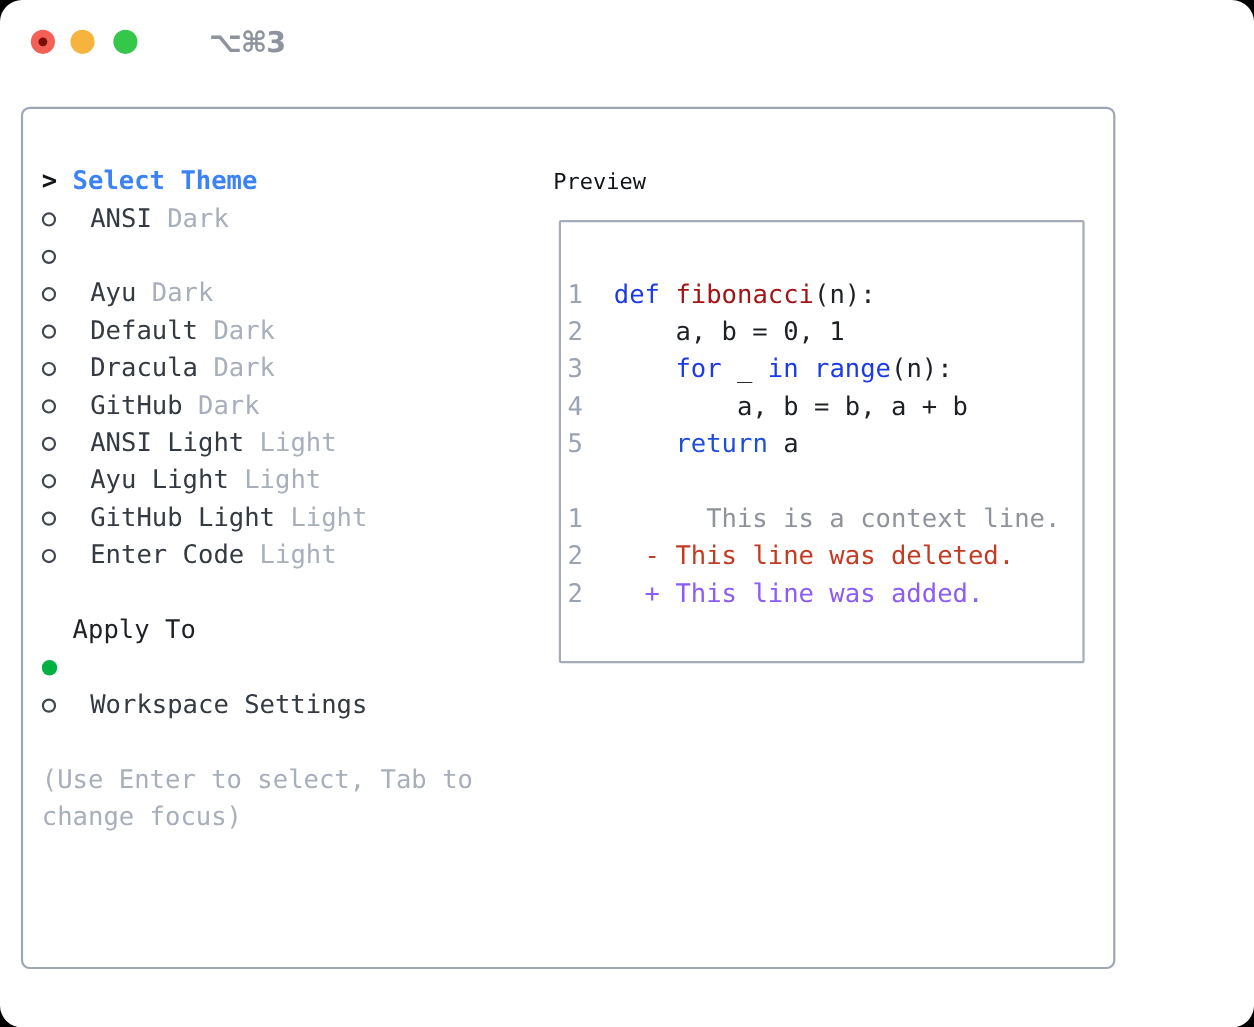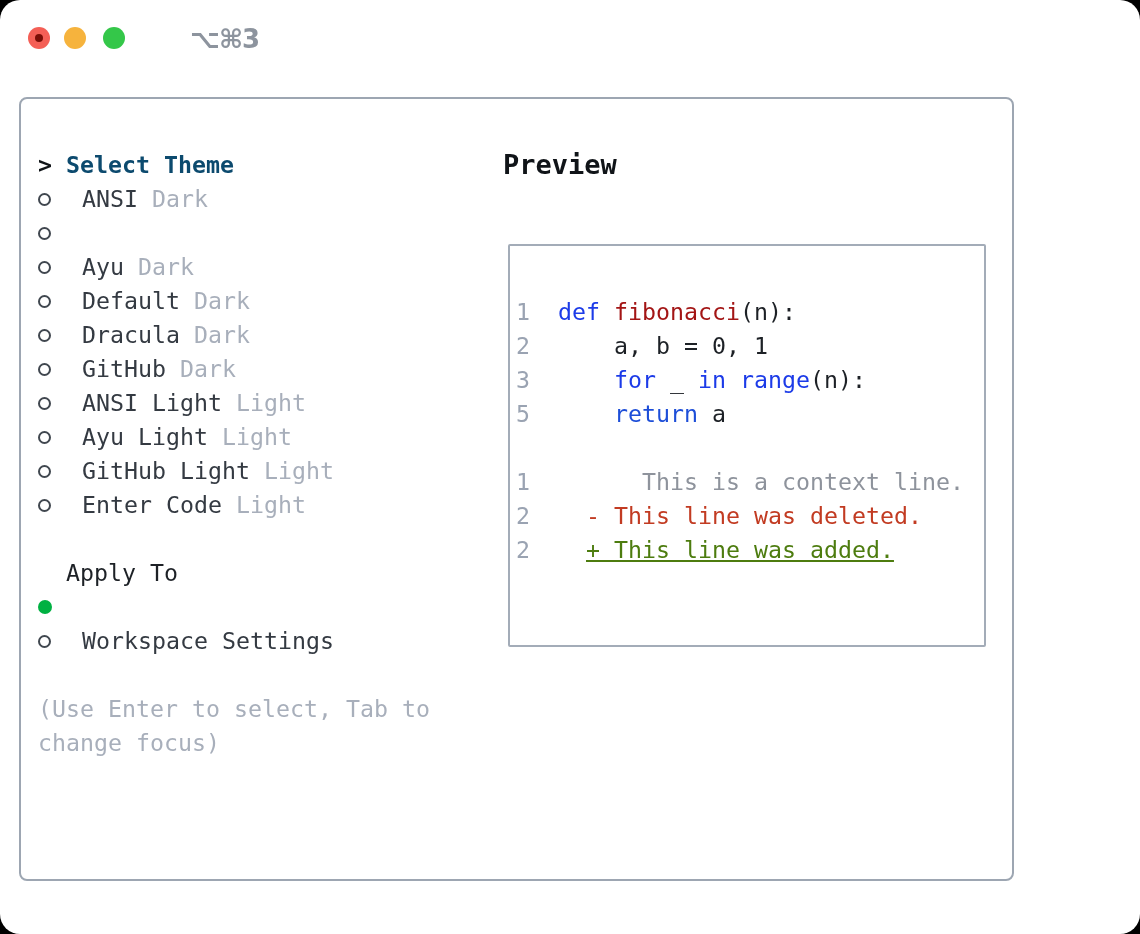--- a/index.html
+++ b/index.html
@@ -32,40 +32,39 @@
   
   .panel{
     position:absolute;left:19px;top:97px;width:995px;height:784px;
     border:2px solid #9da6b2;border-radius:8px;background:#fff;
     box-sizing:border-box;
   }
   .rows{position:absolute;left:17px;top:49px;width:460px;}
   .row{height:34px;line-height:34px;display:flex;align-items:center;white-space:pre;
        font-size:23.25px;color:#1d2126;}
   .icon-col{width:28px;flex:0 0 28px;display:flex;align-items:center;}
-  .hdr{font-weight:bold;color:#0c4a6e;}
+  .hdr{font-weight:bold;color:#3b82f6;}
   .prompt{font-weight:bold;color:#101418;}
   .radio{width:13px;height:13px;border-radius:50%;border:2px solid #40474f;
          box-sizing:border-box;}
   .radio.sel{width:14px;height:14px;border:none;background:#00b142;}
   .t-name{color:#343a42;}
   .t-name.sel{color:#00b142;}
   .t-variant{color:#a8afbb;}
   .hint{color:#a8afbb;text-align:right;}
   .textwrap{white-space:pre;margin-left:16px;}
   
   .preview-header{
     position:absolute;left:482px;top:49px;height:34px;line-height:34px;
-    font-size:27px;font-weight:bold;color:#101418;white-space:pre;
+    font-size:20px;font-weight:normal;color:#101418;white-space:pre;
   }
   .preview-box{
     position:absolute;left:487px;top:101px;width:478px;height:403px;
     border:2px solid #a3acb8;border-radius:2px;box-sizing:border-box;
     overflow:hidden;
-    margin-top:44px;
   }
   .code{padding:49px 0 0 6px;}
   .code-line{height:34px;line-height:34px;white-space:pre;font-size:23.25px;}
 </style>
 </head>
 <body>
 
 <div class="window">
 
   <div class="titlebar">
@@ -116,22 +115,23 @@
       <div class="row hint">change focus)</div>
     </div>
 
     <div class="preview-header">Preview</div>
 
     <div class="preview-box">
       <div class="code" id="code-block">
           <div class="code-line"><span style="color: rgb(154, 163, 178);">1</span><span style="color: rgb(29, 33, 38);">  </span><span style="color: rgb(28, 59, 232);">def</span><span style="color: rgb(29, 33, 38);"> </span><span style="color: rgb(163, 21, 21);">fibonacci</span><span style="color: rgb(29, 33, 38);">(n):</span></div>
           <div class="code-line"><span style="color: rgb(154, 163, 178);">2</span><span style="color: rgb(29, 33, 38);">      a, b = 0, 1</span></div>
           <div class="code-line"><span style="color: rgb(154, 163, 178);">3</span><span style="color: rgb(29, 33, 38);">      </span><span style="color: rgb(28, 59, 232);">for</span><span style="color: rgb(29, 33, 38);"> _ </span><span style="color: rgb(28, 59, 232);">in</span><span style="color: rgb(29, 33, 38);"> </span><span style="color: rgb(28, 59, 232);">range</span><span style="color: rgb(29, 33, 38);">(n):</span></div>
+          <div class="code-line"><span style="color: rgb(154, 163, 178);">4</span><span style="color: rgb(29, 33, 38);">          a, b = b, a + b</span></div>
           <div class="code-line"><span style="color: rgb(154, 163, 178);">5</span><span style="color: rgb(29, 33, 38);">      </span><span style="color: #1d4ed8;">return</span><span style="color: rgb(29, 33, 38);"> a</span></div>
           <div class="code-line"></div>
           <div class="code-line"><span style="color: rgb(154, 163, 178);">1</span><span style="color: rgb(142, 147, 156);">        This is a context line.</span></div>
           <div class="code-line"><span style="color: rgb(154, 163, 178);">2</span><span style="color: rgb(29, 33, 38);">    </span><span style="color: rgb(194, 59, 34);">- This line was deleted.</span></div>
-          <div class="code-line"><span style="color: rgb(154, 163, 178);">2</span><span style="color: rgb(29, 33, 38);">    </span><span style="color: #4d7c0f; text-decoration: underline;">+ This line was added.</span></div>
+          <div class="code-line"><span style="color: rgb(154, 163, 178);">2</span><span style="color: rgb(29, 33, 38);">    </span><span style="color: #8b5cf6;">+ This line was added.</span></div>
         </div>
     </div>
 
   </div>
 </div>
 
 </body></html>

